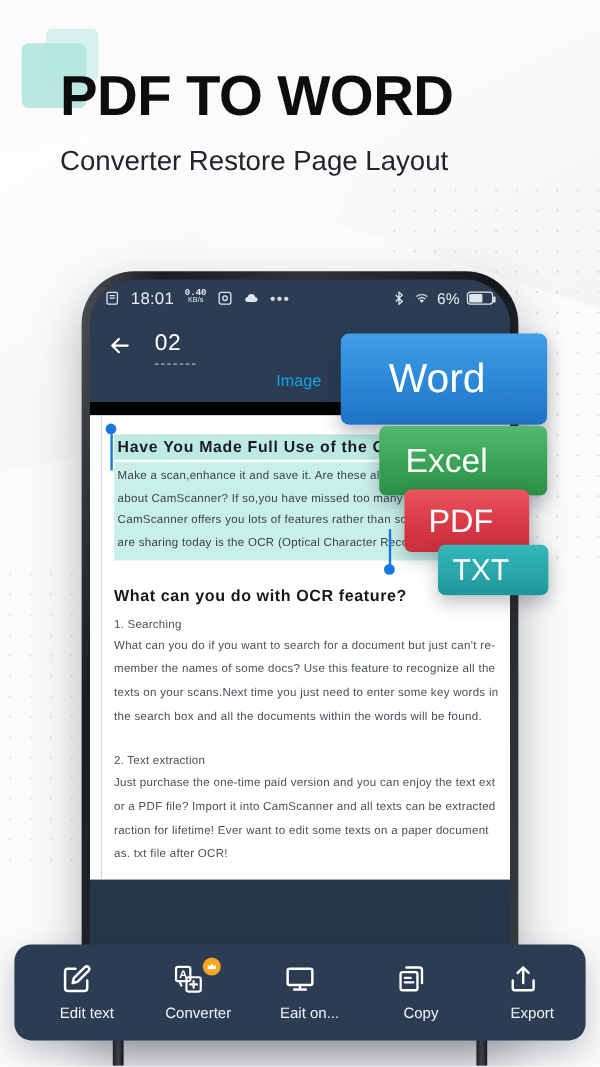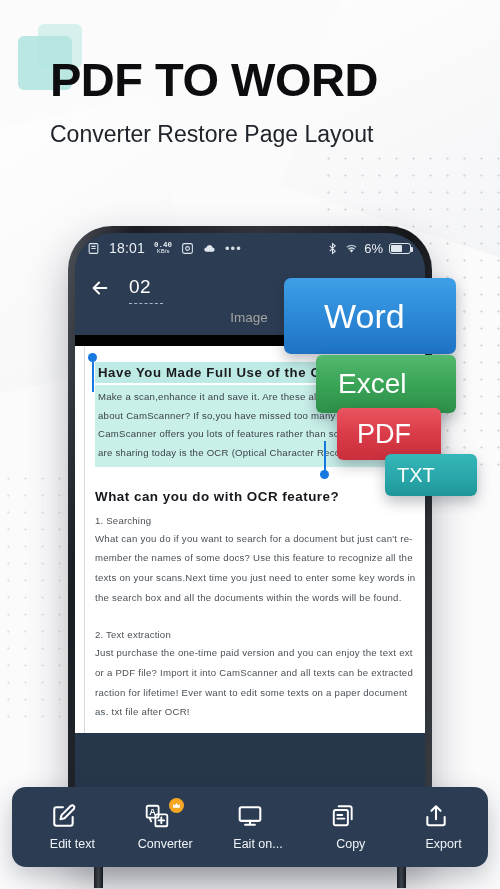--- a/index.html
+++ b/index.html
@@ -161,21 +161,21 @@
     content: ""; position: absolute; left: 0; bottom: -3px;
     width: 34px; height: 0;
     border-bottom: 1.6px dashed #aab6c6;
   }
   .tabrow {
     display: flex; justify-content: center;
     height: 30px; align-items: center;
     position: relative;
   }
   .tab {
-    color: #a3a3a3; font-size: 13.5px;
+    color: #0ea5e9; font-size: 13.5px;
     padding: 0 10px 6px 10px;
     position: relative;
   }
   .tab-underline {
     position: absolute;
     right: 52px; bottom: 0;
     width: 58px; height: 2px;
     background: #2fd39d;
   }
   .blackstrip { height: 11px; background: #020203; }
@@ -266,24 +266,23 @@
     width: 104px; height: 52px;
     background: linear-gradient(180deg,#ea5560 0%,#d93a47 52%,#c92f3c 100%);
     font-size: 27px;
     padding-left: 20px;
     border-radius: 6px;
   }
   .fmt-txt {
     left: 365px; top: 454px;
     width: 92px; height: 42px;
     background: linear-gradient(180deg,#36b6b8 0%,#29a7aa 55%,#1e9698 100%);
-    font-size: 20px;
+    font-size: 25px;
     padding-left: 12px;
     border-radius: 6px;
-    margin-left: 20px;
   }
 
   
   .toolbar {
     position: absolute;
     left: 12px; bottom: 22px;
     width: 476px; height: 80px;
     background: #2c3d53;
     border-radius: 14px;
     display: flex;

